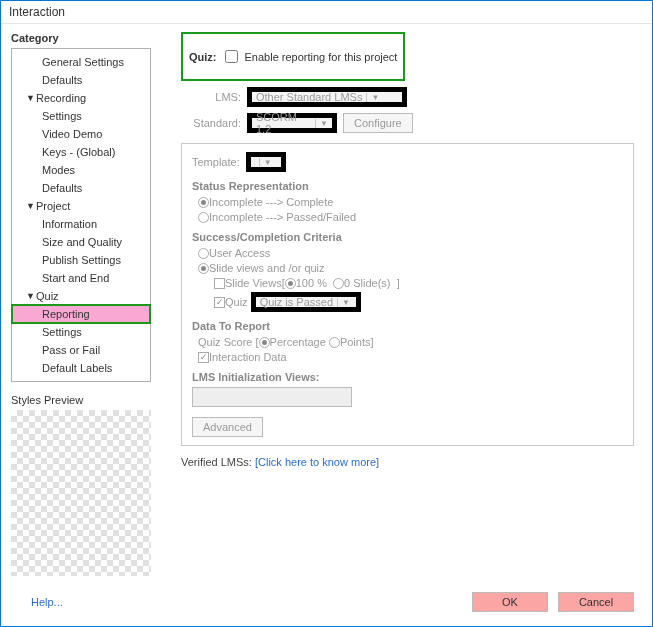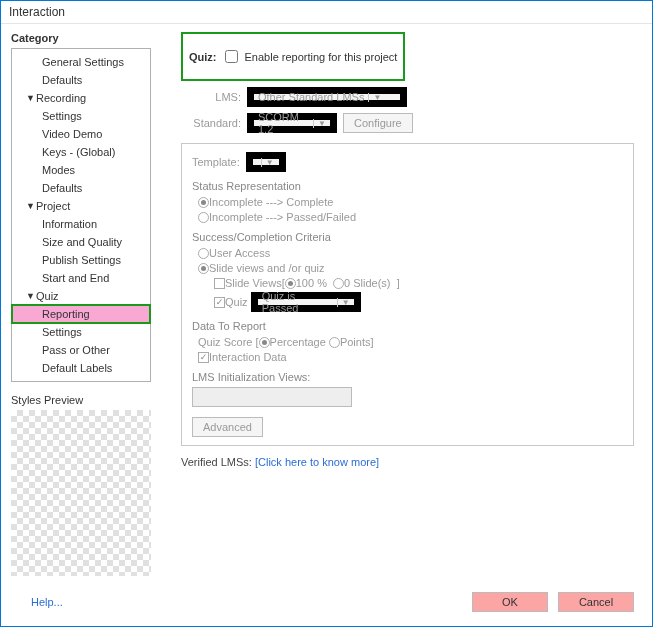--- a/index.html
+++ b/index.html
@@ -25,26 +25,26 @@
       linear-gradient(-45deg,transparent 75%,#e0e0e0 75%);
     background-size: 12px 12px;
     background-position: 0 0, 0 6px, 6px -6px, -6px 0;
     background-color: #fff;
   }
   .right { flex: 1; padding: 8px 18px 8px 30px; display: flex; flex-direction: column; position: relative; }
   .quiz-enable { display: inline-flex; align-items: center; gap: 4px; border: 2px solid #1a9a1a; padding: 13px 6px; }
   .quiz-enable b { font-weight: bold; }
   .row { display: flex; align-items: center; gap: 6px; margin-top: 6px; color: #9a9a9a; }
   .row .lbl { width: 60px; text-align: right; }
-  .dd { border: 7px solid #000000; background: #f4f4f4; color: #9a9a9a; height: 20px; display: inline-flex; align-items: center; padding: 0 4px; gap: 4px; }
+  .dd { border: 5px solid #000000; background: #f4f4f4; color: #9a9a9a; height: 20px; display: inline-flex; align-items: center; padding: 0 4px; gap: 4px; }
   .dd-arrow { border-left: 1px solid #c8c8c8; padding-left: 4px; font-size: 8px; }
   .btn { border: 1px solid #bbb; background: #f5f5f5; color: #9a9a9a; height: 20px; padding: 0 10px; display: inline-flex; align-items: center; }
   .btn.enabled { color: #333; background: #fca5a5; }
   .panel { border: 1px solid #c8c8c8; margin-top: 10px; padding: 8px 10px; color: #9a9a9a; }
-  .panel h4 { margin: 8px 0 4px; font-size: 11px; font-weight: normal; color: #888; }
+  .panel h4 { margin: 8px 0 4px; font-size: 11px; font-weight: bold; color: #888; }
   .opt { display: flex; align-items: center; margin: 3px 0 3px 6px; }
   .sub { margin-left: 22px; }
   .txtfield { border: 1px solid #bbb; background: #eee; height: 20px; width: 160px; margin-top: 4px; }
   .verified { margin-top: 10px; color: #444; }
   .verified a { color: #2a6dd4; text-decoration: none; }
   .footer { display: flex; align-items: center; gap: 10px; padding: 8px 18px 14px 30px; }
   .footer .help { color: #2a6dd4; cursor: pointer; }
   .footer .spacer { flex: 1; }
   .radio-dot, .check-sq { width: 11px; height: 11px; border: 1px solid #aaa; display: inline-block; }
   .radio-dot { border-radius: 50%; }
@@ -106,21 +106,21 @@
             <span class="tree-arrow">▼</span>
             <span>Quiz</span>
           </div>
           <div class="tree-row lvl1 selected">
             <span>Reporting</span>
           </div>
           <div class="tree-row lvl1">
             <span>Settings</span>
           </div>
           <div class="tree-row lvl1">
-            <span>Pass or Other</span>
+            <span>Pass or Fail</span>
           </div>
           <div class="tree-row lvl1">
             <span>Default Labels</span>
           </div>
         </div>
       <div class="preview-label">Styles Preview</div>
       <div class="preview-box"></div>
     </div>
 
     <div class="right">

